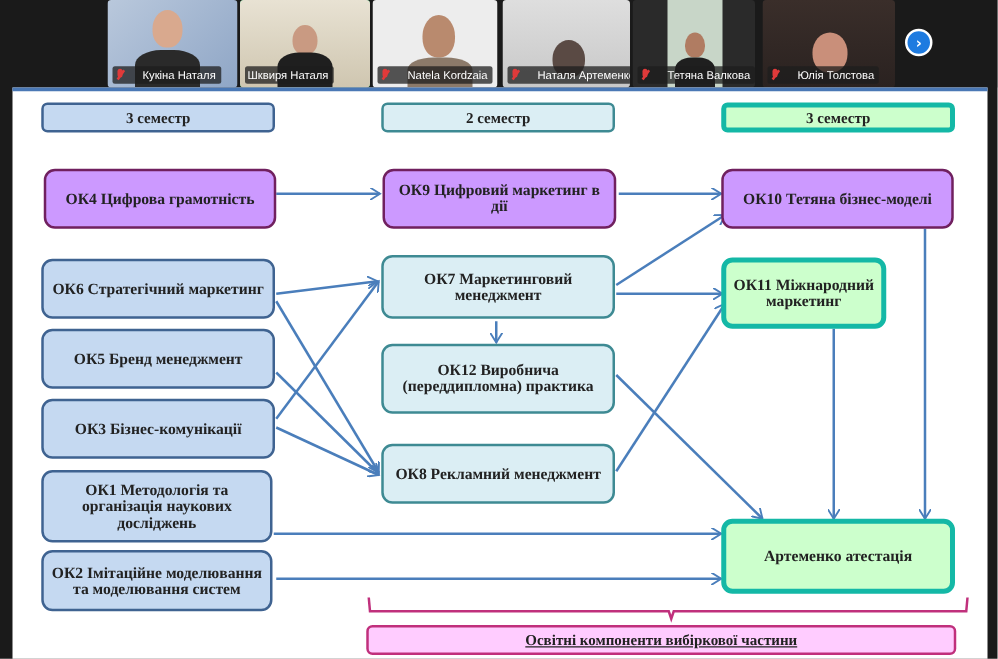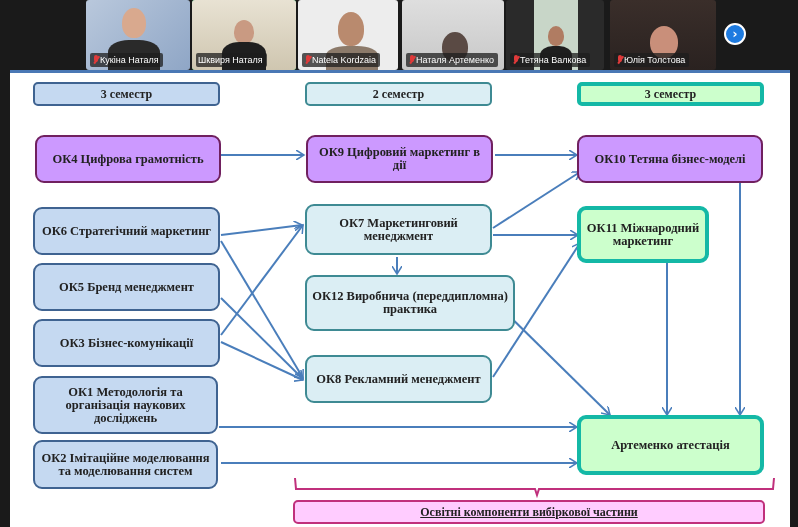--- a/index.html
+++ b/index.html
@@ -3,21 +3,21 @@
 <meta charset="utf-8">
 <style>
   html, body { margin:0; padding:0; }
   body { width:798px; height:527px; background:#1a1a1a; position:relative; overflow:hidden; font-family:"Liberation Serif", serif; }
   .strip { position:absolute; left:0; top:0; width:798px; height:70px; background:#1a1a1a; }
   .tile { position:absolute; top:0; height:70px; overflow:hidden; border-radius:3px; }
   .tile .bg { position:absolute; inset:0; }
   .tile .face { position:absolute; border-radius:50% 50% 45% 45%; }
   .tile .body { position:absolute; border-radius:40% 40% 0 0; }
   .tile.active { box-shadow: inset 0 0 0 2px #2ecc71; }
-  .namebar { position:absolute; left:4px; bottom:3px; height:14px; padding:0 4px 0 2px; background:rgba(30,30,30,0.75); border-radius:2px; display:flex; align-items:center; gap:0; }
+  .namebar { position:absolute; left:4px; bottom:3px; height:14px; padding:0 4px 0 2px; background:rgba(30,30,30,0.75); border-radius:2px; display:flex; align-items:center; gap:14px; }
   .mic { width:8px; height:10px; position:relative; }
   .mic::before { content:""; position:absolute; left:2px; top:0; width:4px; height:7px; background:#e03a3a; border-radius:2px; }
   .mic::after { content:""; position:absolute; left:0; top:4px; width:9px; height:1.5px; background:#e03a3a; transform:rotate(-55deg); }
   .nm { color:#fff; font-family:"Liberation Sans", sans-serif; font-size:9px; white-space:nowrap; }
   .next-btn { position:absolute; left:724px; top:23px; width:22px; height:22px; border-radius:50%; background:#1e7be0; border:2px solid #fff; box-sizing:border-box; display:flex; align-items:center; justify-content:center; color:#fff; font-family:"DejaVu Sans", sans-serif; font-size:12px; font-weight:bold; cursor:pointer; }
   .slide { position:absolute; left:10px; top:70px; width:780px; height:457px; background:#fff; border-top:3px solid #4a78b5; }
   .node { position:absolute; box-sizing:border-box; border-radius:9px; display:flex; align-items:center; justify-content:center; text-align:center; font-weight:bold; font-size:12.5px; line-height:13px; color:#222; padding:0 4px; }
   .hdr { border-radius:5px; font-size:12px; }
   .blue { background:#c5d9f1; border:2px solid #3f6391; }
   .lblue { background:#dbeef4; border:2px solid #3e8a93; }
@@ -121,21 +121,21 @@
 
   <div class="node purple" style="left:25px;top:62px;width:186px;height:48px;">ОК4 Цифрова грамотність</div>
   <div class="node purple" style="left:296px;top:62px;width:187px;height:48px;">ОК9 Цифровий маркетинг в дії</div>
   <div class="node purple" style="left:567px;top:62px;width:186px;height:48px;">ОК10 Тетяна бізнес-моделі</div>
 
   <div class="node blue" style="left:23px;top:134px;width:187px;height:48px;">ОК6 Стратегічний маркетинг</div>
   <div class="node lblue" style="left:295px;top:131px;width:187px;height:51px;">ОК7 Маркетинговий менеджмент</div>
   <div class="node green" style="left:567px;top:133px;width:132px;height:57px;">ОК11 Міжнародний маркетинг</div>
 
   <div class="node blue" style="left:23px;top:190px;width:187px;height:48px;">ОК5 Бренд менеджмент</div>
-  <div class="node lblue" style="left:295px;top:202px;width:210px;height:56px;">ОК12 Виробнича (переддипломна) практика</div>
+  <div class="node lblue" style="left:295px;top:202px;width:187px;height:56px;">ОК12 Виробнича (переддипломна) практика</div>
 
   <div class="node blue" style="left:23px;top:246px;width:187px;height:48px;">ОК3 Бізнес-комунікації</div>
   <div class="node lblue" style="left:295px;top:282px;width:187px;height:48px;">ОК8 Рекламний менеджмент</div>
 
   <div class="node blue" style="left:23px;top:303px;width:185px;height:58px;">ОК1 Методологія та організація наукових досліджень</div>
   <div class="node blue" style="left:23px;top:367px;width:185px;height:49px;">ОК2 Імітаційне моделювання та моделювання систем</div>
 
   <div class="node green" style="left:567px;top:342px;width:187px;height:60px;">Артеменко атестація</div>
 
   <div class="node hdr pink" style="left:283px;top:427px;width:472px;height:24px;">Освітні компоненти вибіркової частини</div>

